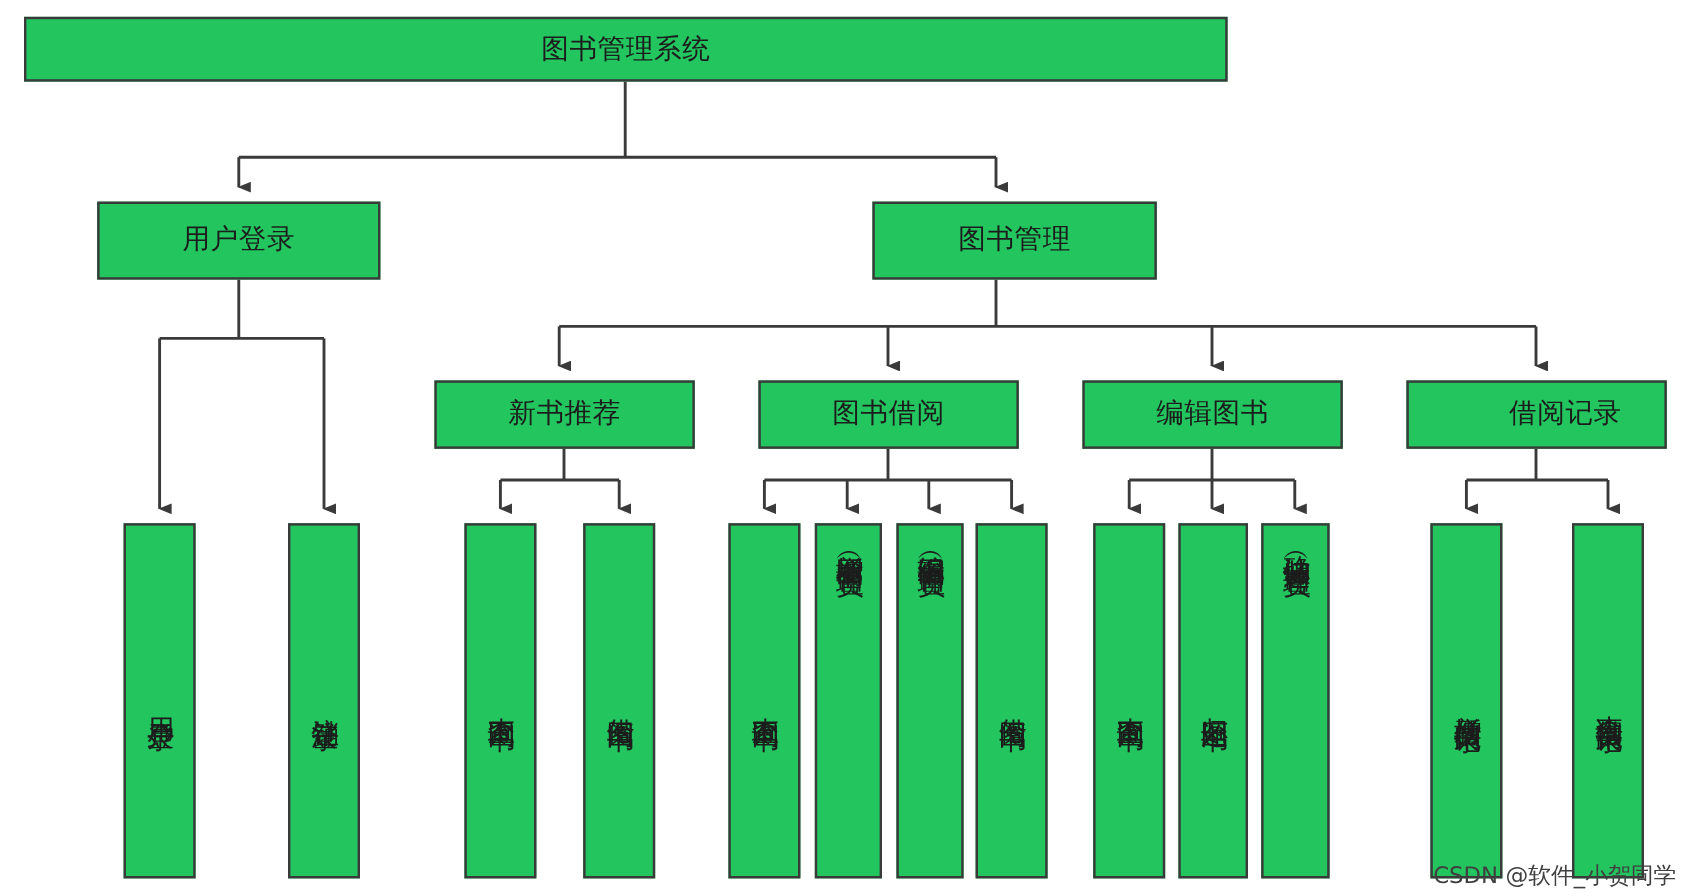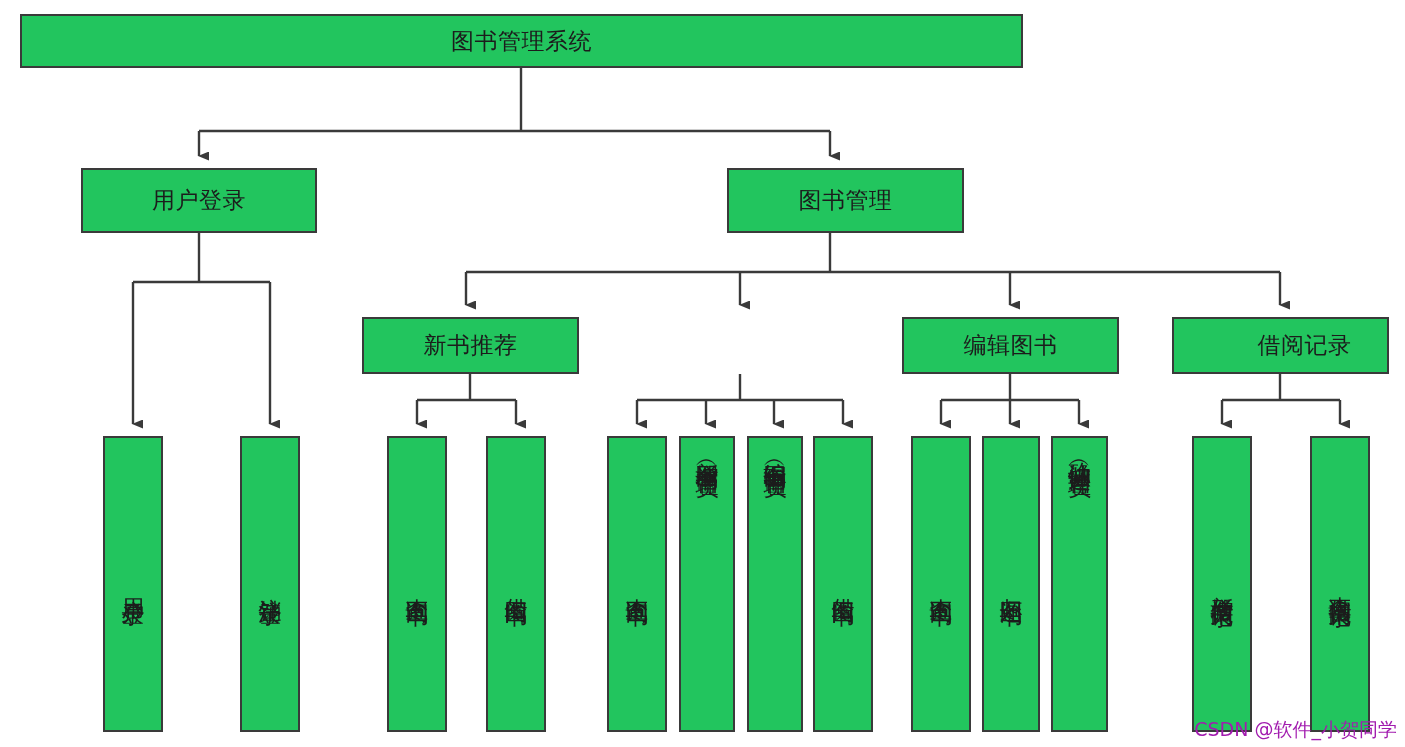--- a/index.html
+++ b/index.html
@@ -61,21 +61,21 @@
   }
   .node.leaf.align-mid {
     align-items: center;
     padding-top: 0;
   }
   .watermark {
     position: absolute;
     right: 8px;
     bottom: 4px;
     font-size: 19px;
-    color: #a21caf;
+    color: #404040;
     z-index: 5;
     white-space: nowrap;
   }
 </style>
 </head>
 <body>
 
 <div id="diagram-root">
 
   <svg class="edge-layer" viewBox="0 0 1405 747">
@@ -135,20 +135,23 @@
   <div class="node level2" style="left:81px; top:168px; width:236px; height:65px;">
     <span class="node-label">用户登录</span>
   </div>
   <div class="node level2" style="left:711px; top:168px; width:237px; height:65px;margin-left:16px;">
     <span class="node-label">图书管理</span>
   </div>
 
   <div class="node level3" style="left:362px; top:317px; width:217px; height:57px;">
     <span class="node-label">新书推荐</span>
   </div>
+  <div class="node level3" style="left:632px; top:317px; width:217px; height:57px;">
+    <span class="node-label">图书借阅</span>
+  </div>
   <div class="node level3" style="left:902px; top:317px; width:217px; height:57px;">
     <span class="node-label">编辑图书</span>
   </div>
   <div class="node level3" style="left:1172px; top:317px; width:217px; height:57px;padding-left:48px;">
     <span class="node-label">借阅记录</span>
   </div>
 
   <div class="node leaf align-mid" style="left:103px; top:436px; width:60px; height:296px;">
     <span class="node-label">用户登录</span>
   </div>

